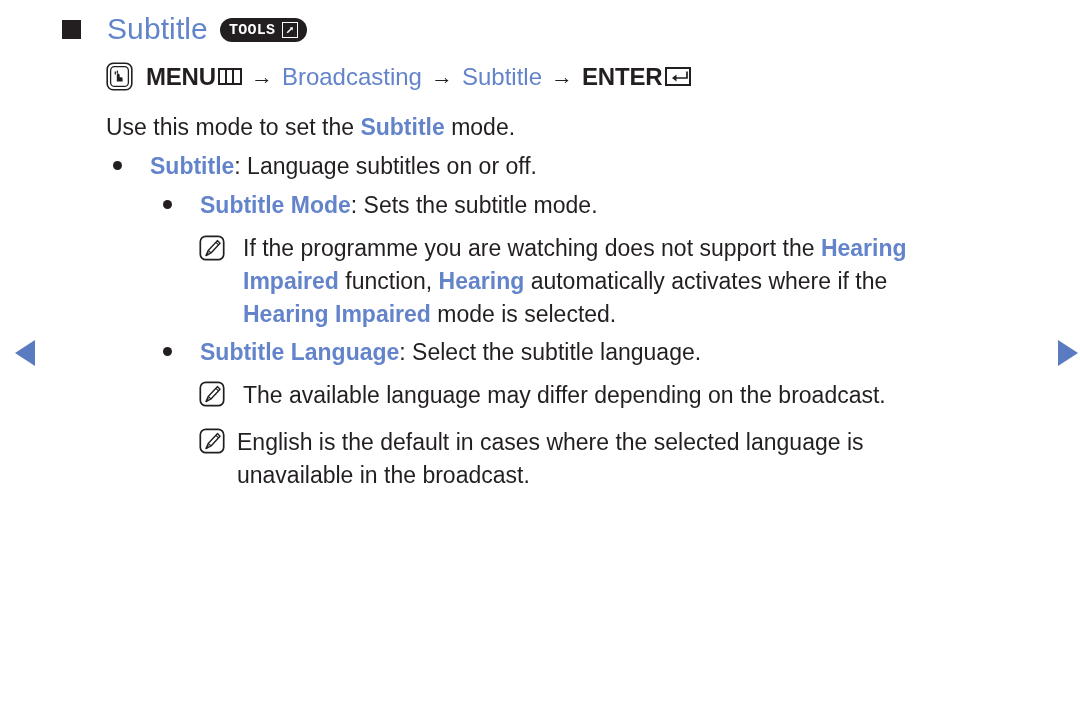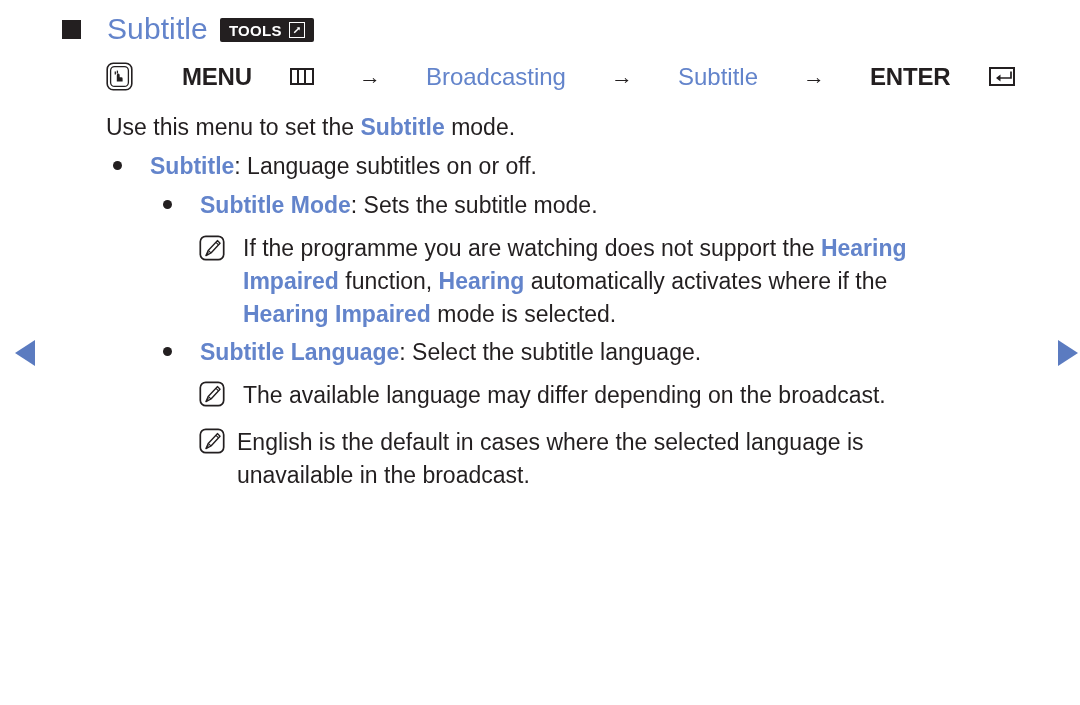--- a/index.html
+++ b/index.html
@@ -63,27 +63,28 @@
     color: #6384cb;
     font-weight: 400;
     letter-spacing: 0.1px;
     line-height: 1;
     white-space: nowrap;
   }
   .tools-badge {
     margin-left: 12px;
     height: 24px;
     background: #231f20;
-    border-radius: 2px;
+    border-radius: 12px;
     display: inline-flex;
     align-items: center;
     padding: 0 9px;
     gap: 7px;
     position: relative;
     top: 1px;
+    font-family: Liberation Mono, monospace;
   }
   .tools-badge .tools-text {
     color: #ffffff;
     font-size: 15px;
     font-weight: 700;
     letter-spacing: 0.3px;
     line-height: 1;
   }
   .tools-badge .tools-arrow-box {
     width: 14px;
@@ -98,21 +99,20 @@
 
   
   .menu-path {
     position: absolute;
     left: 106px;
     top: 62px;
     display: flex;
     align-items: center;
     font-size: 24px;
     white-space: nowrap;
-    gap: 36px;
   }
   .hand-icon {
     width: 27px;
     height: 29px;
     flex: none;
     margin-right: 13px;
   }
   .hand-icon svg { display: block; }
   .mp-key {
     font-weight: 700;
@@ -242,21 +242,21 @@
     <span class="mp-key">ENTER</span>
     <span class="enter-glyph">
       <svg width="20" height="13" viewBox="0 0 20 13">
         <path d="M18 1.5 L18 8 L4 8" stroke="#231f20" stroke-width="1.7" fill="none"></path>
         <path d="M7.5 4.4 L3 8 L7.5 11.6 Z" fill="#231f20"></path>
       </svg>
     </span>
   </div>
 
   <div class="line txt" style="left:106px; top:110px;">
-    <span>Use this menu to set the </span><span class="blue-b">Subtitle</span><span> mode.</span>
+    <span>Use this mode to set the </span><span class="blue-b">Subtitle</span><span> mode.</span>
   </div>
 
   <div class="dot-bullet" style="left:113px; top:161px;"></div>
   <div class="line txt" style="left:150px; top:149px;">
     <span class="blue-b">Subtitle</span><span>: Language subtitles on or off.</span>
   </div>
 
   <div class="dot-bullet" style="left:163px; top:200px;"></div>
   <div class="line txt" style="left:200px; top:188px;">
     <span class="blue-b">Subtitle Mode</span><span>: Sets the subtitle mode.</span>

